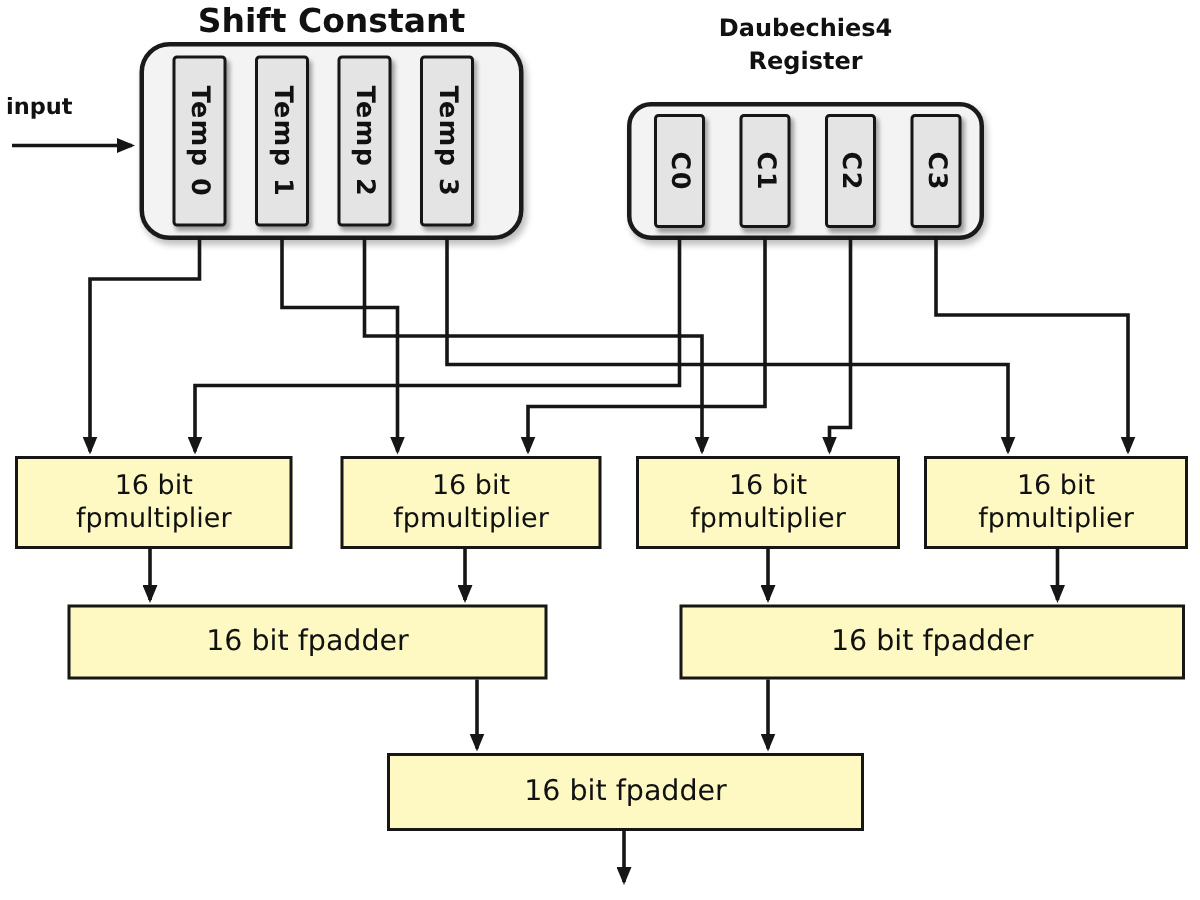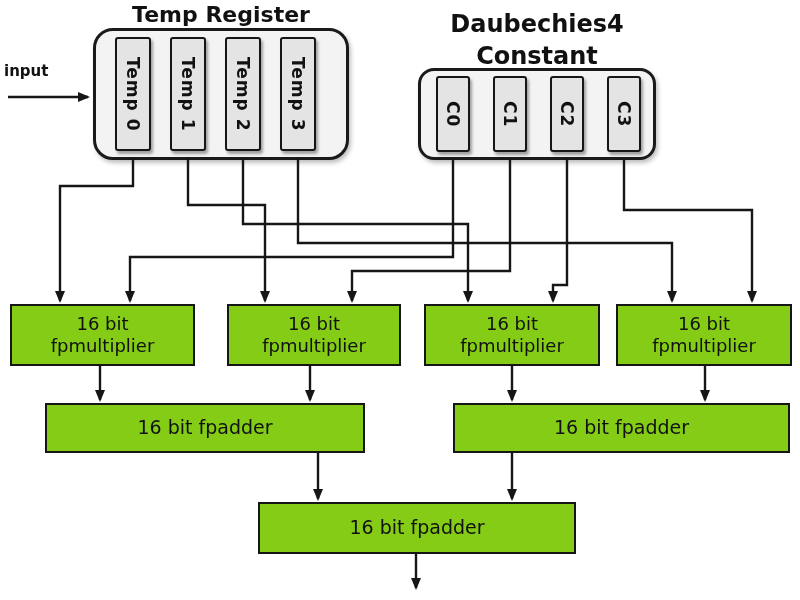--- a/index.html
+++ b/index.html
@@ -28,41 +28,41 @@
   }
   .cell span {
     writing-mode:vertical-rl;
     font-weight:bold;
     font-size:17px;
     letter-spacing:1px;
     white-space:nowrap;
   }
   .box {
     position:absolute;
-    background:#84cc16;
+    background:#fef9c3;
     border:2.5px solid #161616;
     display:flex; flex-direction:column;
     align-items:center; justify-content:center;
     font-size:18px; line-height:1.25;
     text-align:center;
   }
   .title { position:absolute; font-weight:bold; text-align:center; }
   #wires { position:absolute; left:0; top:0; pointer-events:none; }
   #wires polyline { fill:none; stroke:#161616; stroke-width:2.4; }
 </style>
 </head>
 <body>
 
 <div>
 
-  <div class="title" style="left:93px; top:2px; width:256px; font-size:22px;">Temp Register</div>
+  <div class="title" style="left:93px; top:2px; width:256px; font-size:22px;">Shift Constant</div>
 
-  <div class="title" style="left:418px; top:8px; width:238px; font-size:24px; line-height:1.35;">
+  <div class="title" style="left:418px; top:8px; width:238px; font-size:16px; line-height:1.35;">
     <div>Daubechies4</div>
-    <div>Constant</div>
+    <div>Register</div>
   </div>
 
   <div class="title" style="left:4px; top:62px; font-size:15px;">input</div>
 
   <div class="rounded-block" style="left:93px; top:28px; width:256px; height:132px;">
     <div class="cell" style="left:19px;  top:6px; width:36px; height:114px;">
       <span>Temp 0</span>
     </div>
     <div class="cell" style="left:74px;  top:6px; width:36px; height:114px;">
       <span>Temp 1</span>

